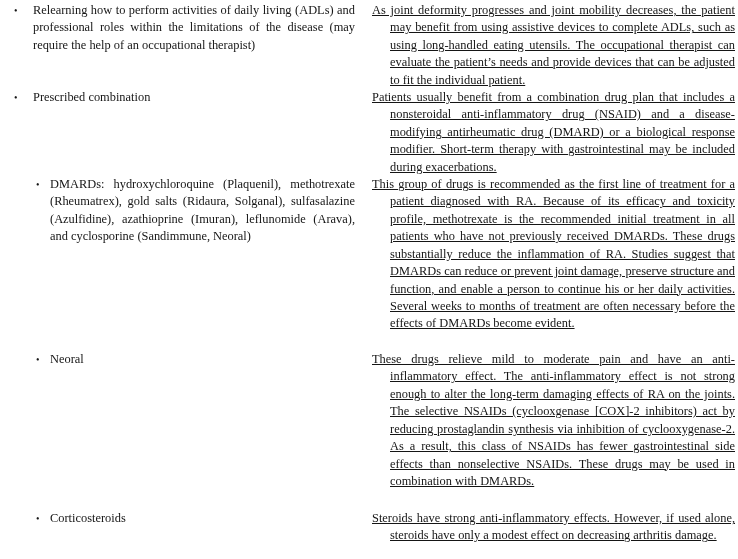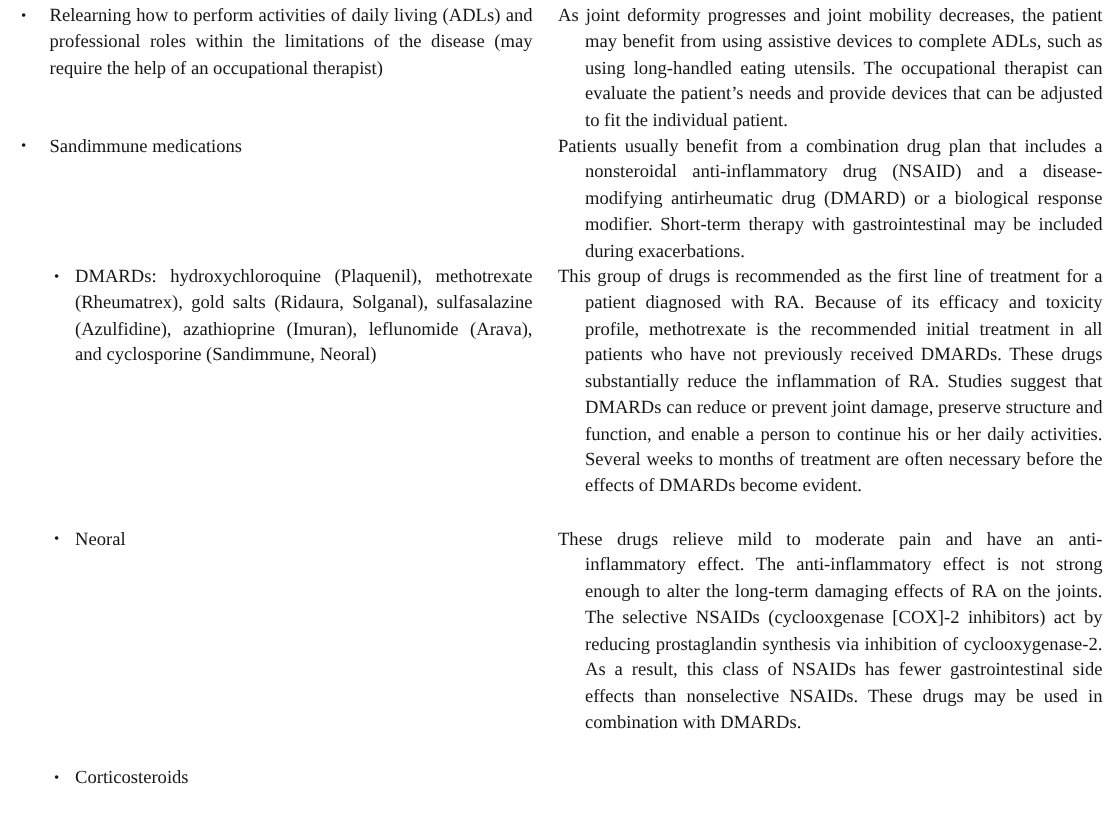--- a/index.html
+++ b/index.html
@@ -32,20 +32,21 @@
   .cell-left {
     flex: 0 0 369px;
     width: 369px;
     box-sizing: border-box;
   }
   .cell-right {
     flex: 0 0 369px;
     width: 369px;
     box-sizing: border-box;
     padding: 0 3px;
+    text-decoration: underline;
   }
   .bullet-item {
     display: flex;
     align-items: flex-start;
   }
   .bullet-item.level-1 {
     margin-left: 14px;
     padding-right: 14px;
   }
   .bullet-item.level-2 {
@@ -85,21 +86,21 @@
     </div>
     <div class="cell-right">
       <p class="para">As joint deformity progresses and joint mobility decreases, the patient may benefit from using assistive devices to complete ADLs, such as using long-handled eating utensils. The occupational therapist can evaluate the patient’s needs and provide devices that can be adjusted to fit the individual patient.</p>
     </div>
   </div>
 
   <div class="row row-2">
     <div class="cell-left">
       <div class="bullet-item level-1">
         <span class="bullet">•</span>
-        <span class="item-text">Sandimmune medications</span>
+        <span class="item-text">Prescribed combination</span>
       </div>
     </div>
     <div class="cell-right">
       <p class="para">Patients usually benefit from a combination drug plan that includes a nonsteroidal anti-inflammatory drug (NSAID) and a disease-modifying antirheumatic drug (DMARD) or a biological response modifier. Short-term therapy with gastrointestinal may be included during exacerbations.</p>
     </div>
   </div>
 
   <div class="row row-3">
     <div class="cell-left">
       <div class="bullet-item level-2">
@@ -124,15 +125,18 @@
     </div>
   </div>
 
   <div class="row row-5">
     <div class="cell-left">
       <div class="bullet-item level-2">
         <span class="bullet">•</span>
         <span class="item-text">Corticosteroids</span>
       </div>
     </div>
+    <div class="cell-right">
+      <p class="para">Steroids have strong anti-inflammatory effects. However, if used alone, steroids have only a modest effect on decreasing arthritis damage.</p>
+    </div>
   </div>
 
 </div>
 
 </body></html>

